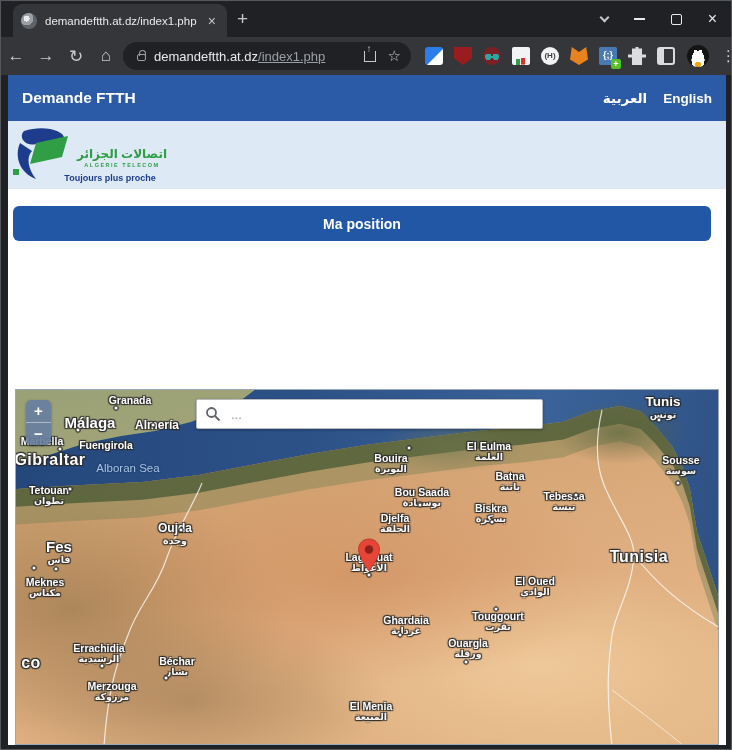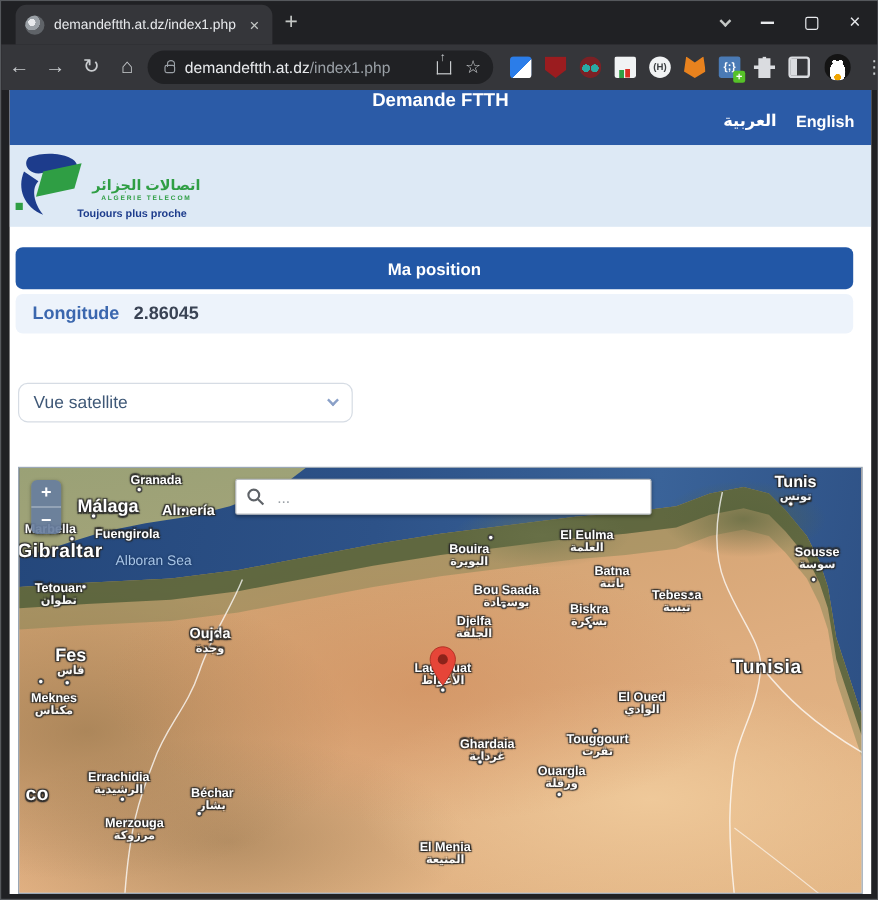--- a/index.html
+++ b/index.html
@@ -17,21 +17,21 @@
   .minbtn{width:11px;height:2px;background:#e8eaed;display:inline-block;}
   .maxbtn{width:11px;height:11px;border:1.5px solid #e8eaed;border-radius:2px;display:inline-block;}
   .closebtn{font-size:16px;line-height:1;}
   
   .toolbar{position:absolute;left:0;top:36px;width:732px;height:38px;background:#35363a;display:flex;align-items:center;}
   .navic{color:#c8cbce;font-size:17px;width:30px;text-align:center;flex:none;}
   .urlpill{position:relative;height:28px;width:288px;background:#202124;border-radius:14px;display:flex;align-items:center;padding:0 10px;margin-left:2px;flex:none;}
   .lock{width:9px;height:7px;border:1.5px solid #9aa0a6;border-radius:2px;position:relative;margin:3px 8px 0 4px;flex:none;}
   .lock:before{content:"";position:absolute;left:1px;top:-5px;width:5px;height:5px;border:1.5px solid #9aa0a6;border-bottom:none;border-radius:4px 4px 0 0;}
   .urltext{font-size:13px;color:#e8eaed;white-space:nowrap;}
-  .urlpath{color:#9aa0a6;}
+  .urlpath{color:#9aa0a6;text-decoration:underline;}
   .pillicons{margin-left:auto;display:flex;gap:12px;align-items:center;color:#c8cbce;}
   .shareic{width:12px;height:11px;border:1.5px solid #c8cbce;border-top:none;position:relative;display:inline-block;}
   .shareic:before{content:"↑";position:absolute;left:2px;top:-8px;font-size:10px;color:#c8cbce;}
   .staric{font-size:15px;}
   .extarea{display:flex;align-items:center;gap:11px;margin-left:14px;}
   .ext{width:18px;height:18px;display:inline-block;flex:none;}
   .screenshot-tool{background:#2b7de9;border-radius:3px;background-image:linear-gradient(135deg,#2b7de9 55%,#fff 56%);}
   .ublock-origin{background:#9b1c1f;clip-path:polygon(0 0,100% 0,100% 62%,50% 100%,0 62%);}
   .nerd-face{border-radius:50%;background:radial-gradient(circle at 30% 55%, #2aa9a4 0 20%, transparent 21%),radial-gradient(circle at 70% 55%, #2aa9a4 0 20%, transparent 21%),#7b2125;}
   .page-chart{background:#f1f3f4;border-radius:2px;background-image:linear-gradient(0deg,#2f9e44 0 35%,transparent 36%),linear-gradient(0deg,#d93025 0 55%,transparent 56%);background-size:4px 100%,4px 70%;background-repeat:no-repeat;background-position:4px bottom,9px bottom;}
@@ -40,21 +40,21 @@
   .metamask{background:#e8821e;clip-path:polygon(50% 100%,0 70%,10% 0,50% 28%,90% 0,100% 70%);}
   .json-formatter{background:#4a7ab5;border-radius:2px;position:relative;color:#fff;font-size:9px;font-weight:700;text-align:center;line-height:17px;}
   .json-formatter:before{content:"{;}";}
   .json-formatter:after{content:"+";position:absolute;right:-4px;bottom:-4px;width:10px;height:10px;background:#56c228;color:#fff;font-size:9px;line-height:10px;border-radius:2px;}
   .extensions-puzzle{background:#dadce0;clip-path:polygon(22% 8%,42% 8%,42% 0,58% 0,58% 8%,78% 8%,78% 42%,100% 42%,100% 58%,78% 58%,78% 100%,22% 100%,22% 58%,0 58%,0 42%,22% 42%);}
   .side-panel{border:2px solid #dadce0;border-radius:3px;background:linear-gradient(90deg,#dadce0 0 5px,transparent 5px);}
   .avatar{width:22px;height:22px;border-radius:50%;flex:none;margin-left:12px;background:radial-gradient(circle at 50% 88%, #f0a500 0 12%, transparent 13%),radial-gradient(ellipse 30% 42% at 50% 68%, #fff 0 98%, transparent 100%),radial-gradient(circle at 38% 30%, #fff 0 8%, transparent 9%),radial-gradient(circle at 62% 30%, #fff 0 8%, transparent 9%),#141414;}
   .menu3{color:#c8cbce;font-size:15px;margin-left:12px;letter-spacing:0;width:16px;text-align:center;}
   
   .page{position:absolute;left:7px;top:74px;width:718px;height:670px;background:#fff;overflow:hidden;}
-  .siteheader{position:absolute;left:0;top:0;width:718px;height:46px;background:#2b5ba7;display:flex;align-items:center;padding:0 14px;flex-direction:column;}
+  .siteheader{position:absolute;left:0;top:0;width:718px;height:46px;background:#2b5ba7;display:flex;align-items:center;padding:0 14px;}
   .sitetitle{color:#fff;font-size:15.5px;font-weight:700;}
   .langs{margin-left:auto;display:flex;gap:16px;align-items:center;}
   .langs a{color:#fff;font-size:13.5px;font-weight:600;text-decoration:none;}
   .logoband{position:absolute;left:0;top:46px;width:718px;height:68px;background:#dde9f5;}
   .logo{position:absolute;left:2px;top:6px;}
   .mapos{position:absolute;left:5px;top:131px;width:698px;height:35px;background:#2257a6;border:none;border-radius:6px;color:#fff;font-size:14px;font-weight:700;cursor:pointer;}
   .featrow{position:absolute;left:5px;width:698px;height:33px;background:#edf3fb;border-radius:6px;display:flex;align-items:center;padding:0 14px;gap:12px;}
   .rowlabel{color:#3b67ae;font-size:15px;font-weight:600;}
   .rowvalue{color:#3a4354;font-size:15px;font-weight:600;}
   .viewselect{position:absolute;left:7px;top:244px;width:279px;height:33px;background:#fff;border:1px solid #d6dce4;border-radius:8px;display:flex;align-items:center;padding:0 12px;}
@@ -161,29 +161,21 @@
         <polygon points="26,16 58,9 52,30 20,37" fill="#2f9e44"></polygon>
         <rect x="3" y="42" width="6" height="6" fill="#2f9e44"></rect>
         <text x="112" y="31" text-anchor="middle" font-size="12" font-weight="bold" fill="#2f9e44">اتصالات الجزائر</text>
         <text x="112" y="40" text-anchor="middle" font-size="5.5" font-weight="bold" letter-spacing="1.5" fill="#2f9e44">ALGERIE TELECOM</text>
         <text x="100" y="54" text-anchor="middle" font-size="9" font-weight="bold" fill="#1d3c8c">Toujours plus proche</text>
       </svg>
     </div>
 
     <button class="mapos">Ma position</button>
 
-    <div class="featrow" style="top:170px;">
-      <span class="rowlabel">Longitude</span>
-      <span class="rowvalue">2.86045</span>
-    </div>
-
-    <div class="viewselect">
-      <span>Vue satellite</span>
-      <span class="selcaret"></span>
-    </div>
+
 
     <div class="map">
       <div class="sea"></div>
       <div class="spain"></div>
       <div class="band2"></div>
       <div class="band1"></div>
       <div class="greenblob"></div>
       <svg class="borders" width="704" height="356" viewBox="0 0 704 356">
         <path d="M186,93 C175,120 160,140 150,170 C140,200 122,216 112,245 C100,275 92,300 88,356" fill="none" stroke="#ffffff" stroke-opacity="0.75" stroke-width="1.2"></path>
         <path d="M586,20 C578,55 582,80 588,95 C600,125 618,145 618,165 C616,200 600,220 596,245 C592,275 590,300 596,356" fill="none" stroke="#ffffff" stroke-opacity="0.75" stroke-width="1.2"></path>

